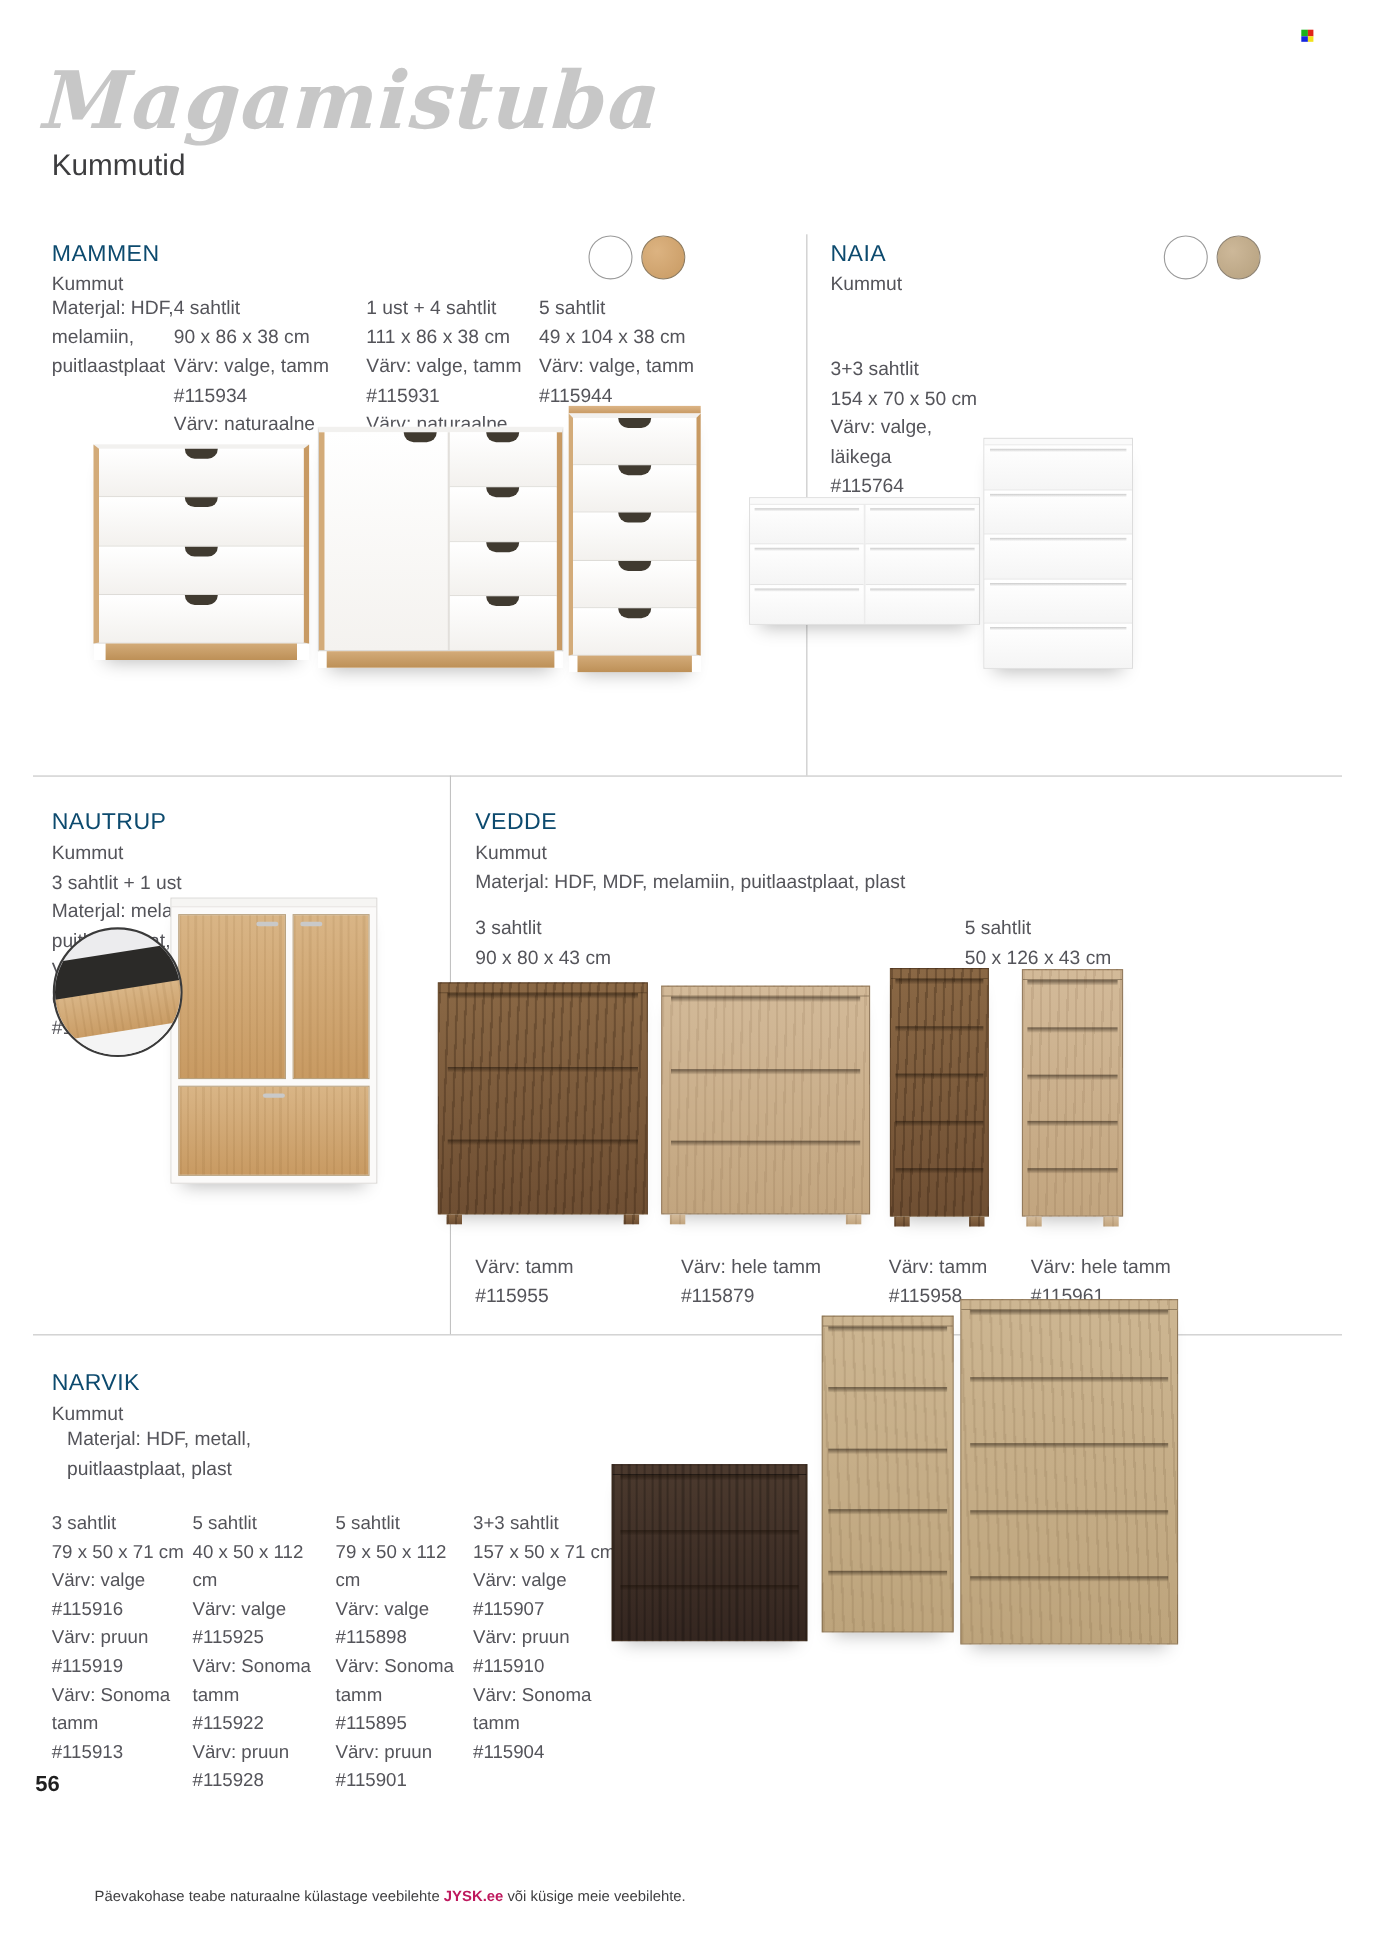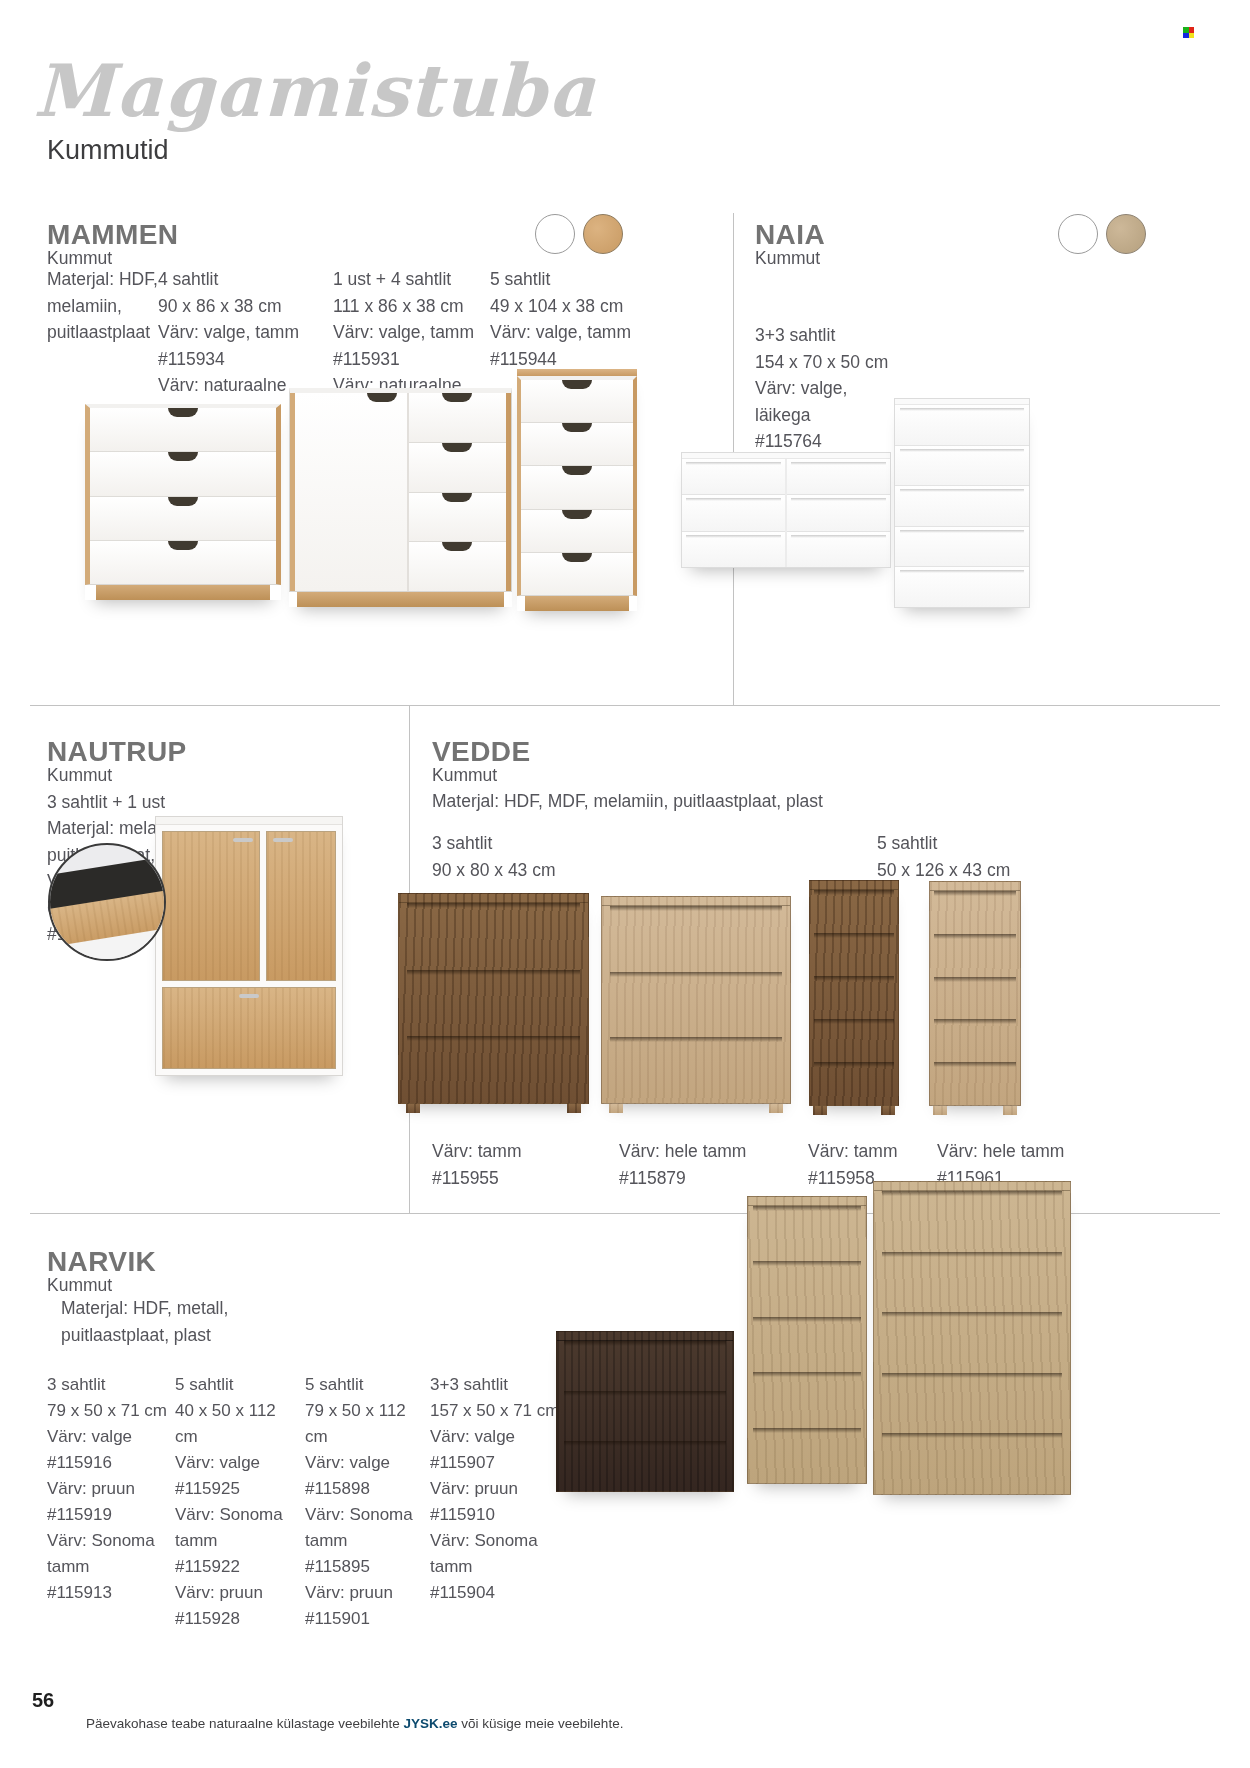--- a/index.html
+++ b/index.html
@@ -3,21 +3,21 @@
 <meta charset="utf-8">
 <style>
   *{margin:0;padding:0;box-sizing:border-box}
   html,body{background:#ffffff}
   body{font-family:"Liberation Sans",sans-serif;color:#4f4f52}
   .page{position:relative;width:1250px;height:1768px;background:#ffffff;overflow:hidden}
   .abs{position:absolute}
   .ml{white-space:pre-line}
   .t{font-size:17.5px;line-height:26.5px;color:#54545a}
   .t-sm{font-size:17px;line-height:26px;color:#54545a}
-  .pname{font-size:28px;font-weight:bold;color:#737373;letter-spacing:.4px}
+  .pname{font-size:21px;font-weight:normal;color:#0c4a6e;letter-spacing:.4px}
 
   
   .script-title{font-family:"DejaVu Serif",serif;font-style:italic;font-weight:bold;
     font-size:72px;color:#c7c7c7;letter-spacing:1px;transform:skewX(-4deg);transform-origin:left}
   .subtitle{font-size:27px;color:#3d3d3f}
   .color-grid{width:11px;height:11px;display:grid;grid-template-columns:1fr 1fr;grid-template-rows:1fr 1fr}
   .cg1{background:#19b219}.cg2{background:#e02417}.cg3{background:#1526e0}.cg4{background:#f2e21b}
 
   
   .vline{width:1px;background:#c2c2c2}
@@ -81,21 +81,21 @@
   .wd{display:flex;flex-direction:column;border:1px solid rgba(60,40,20,.35)}
   .wd-top{height:9px;border-bottom:1px solid rgba(40,25,10,.35)}
   .wdrw{flex:1;position:relative}
   .wdrw::before{content:"";position:absolute;top:0;left:4%;right:4%;height:5px;background:linear-gradient(180deg,rgba(25,15,6,.55),rgba(25,15,6,0))}
   .feet{height:9px;display:flex;justify-content:space-between;background:transparent !important;border:none !important}
   .foot{width:14px;height:9px}
 
   
   .pageno{font-size:20px;font-weight:bold;color:#1f1f1f}
   .footnote{font-size:13.5px;color:#3f3f41}
-  .footnote b{color:#0c4a6e}
+  .footnote b{color:#be185d}
 </style>
 </head>
 <body>
 
 <div class="page">
 
   <div class="abs color-grid" style="left:1183px;top:27px">
     <span class="cg1"></span>
       <span class="cg2"></span>
       <span class="cg3"></span>
@@ -390,16 +390,16 @@
 
   <div class="abs wd wood-sonoma shadow" style="left:873px;top:1181px;width:198px;height:314px">
     <div class="wd-top"></div>
     <div class="wdrw"></div>
     <div class="wdrw"></div>
     <div class="wdrw"></div>
     <div class="wdrw"></div>
     <div class="wdrw"></div>
   </div>
 
-  <div class="abs pageno" style="left:32px;top:1689px">56</div>
+  <div class="abs pageno" style="left:32px;top:1611px">56</div>
   <div class="abs footnote" style="left:86px;top:1716px"><span>Päevakohase teabe naturaalne külastage veebilehte </span><b>JYSK.ee</b><span> või küsige meie veebilehte.</span></div>
 
 </div>
 
 </body></html>

